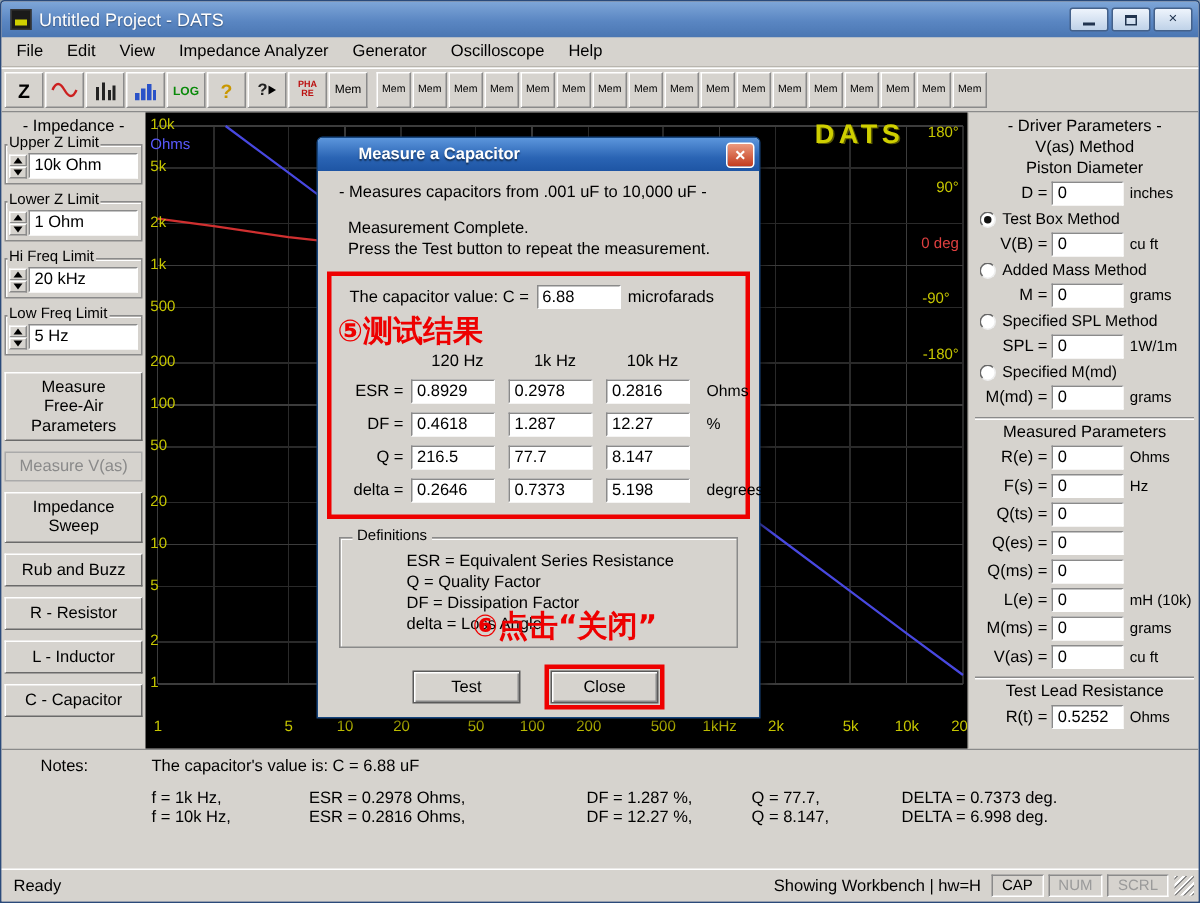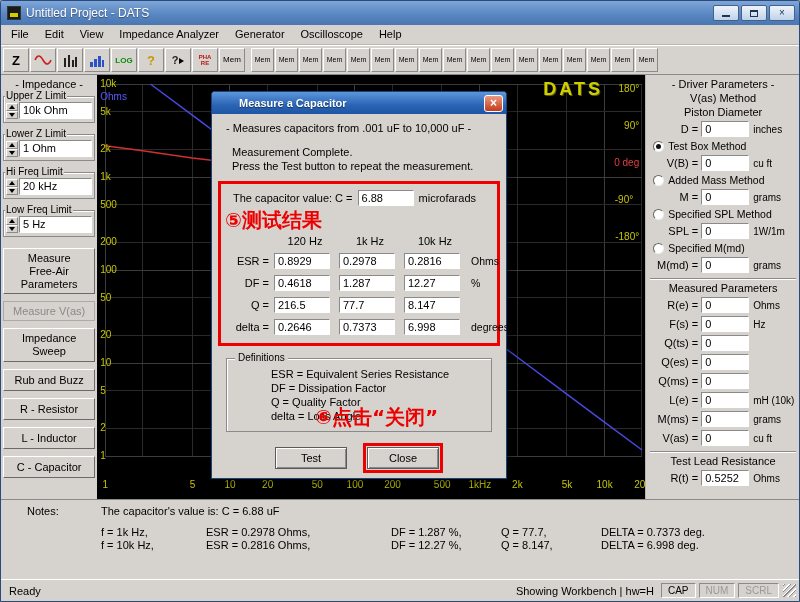--- a/index.html
+++ b/index.html
@@ -568,31 +568,31 @@
             <div class="dlg-input">12.27</div>
             <span class="ct-unit">%</span>
             <span class="ct-name">Q =</span>
             <div class="dlg-input">216.5</div>
             <div class="dlg-input">77.7</div>
             <div class="dlg-input">8.147</div>
             <span class="ct-unit"></span>
             <span class="ct-name">delta =</span>
             <div class="dlg-input">0.2646</div>
             <div class="dlg-input">0.7373</div>
-            <div class="dlg-input">6.998</div>
+            <div class="dlg-input">5.198</div>
             <span class="ct-unit">degrees</span>
           </div>
       </div>
 
       <div class="defs">
         <span class="defs-label">Definitions</span>
         <div id="defs-lines">
             <div class="def-line">ESR = Equivalent Series Resistance</div>
+            <div class="def-line">Q = Quality Factor</div>
             <div class="def-line">DF = Dissipation Factor</div>
-            <div class="def-line">Q = Quality Factor</div>
             <div class="def-line">delta = Loss Angle</div>
           </div>
         <div class="annot annot6">⑥点击“关闭”</div>
       </div>
 
       <div class="dlg-btns">
         <div class="dlg-btn">Test</div>
         <div class="red-outline">
           <div class="dlg-btn">Close</div>
         </div>

